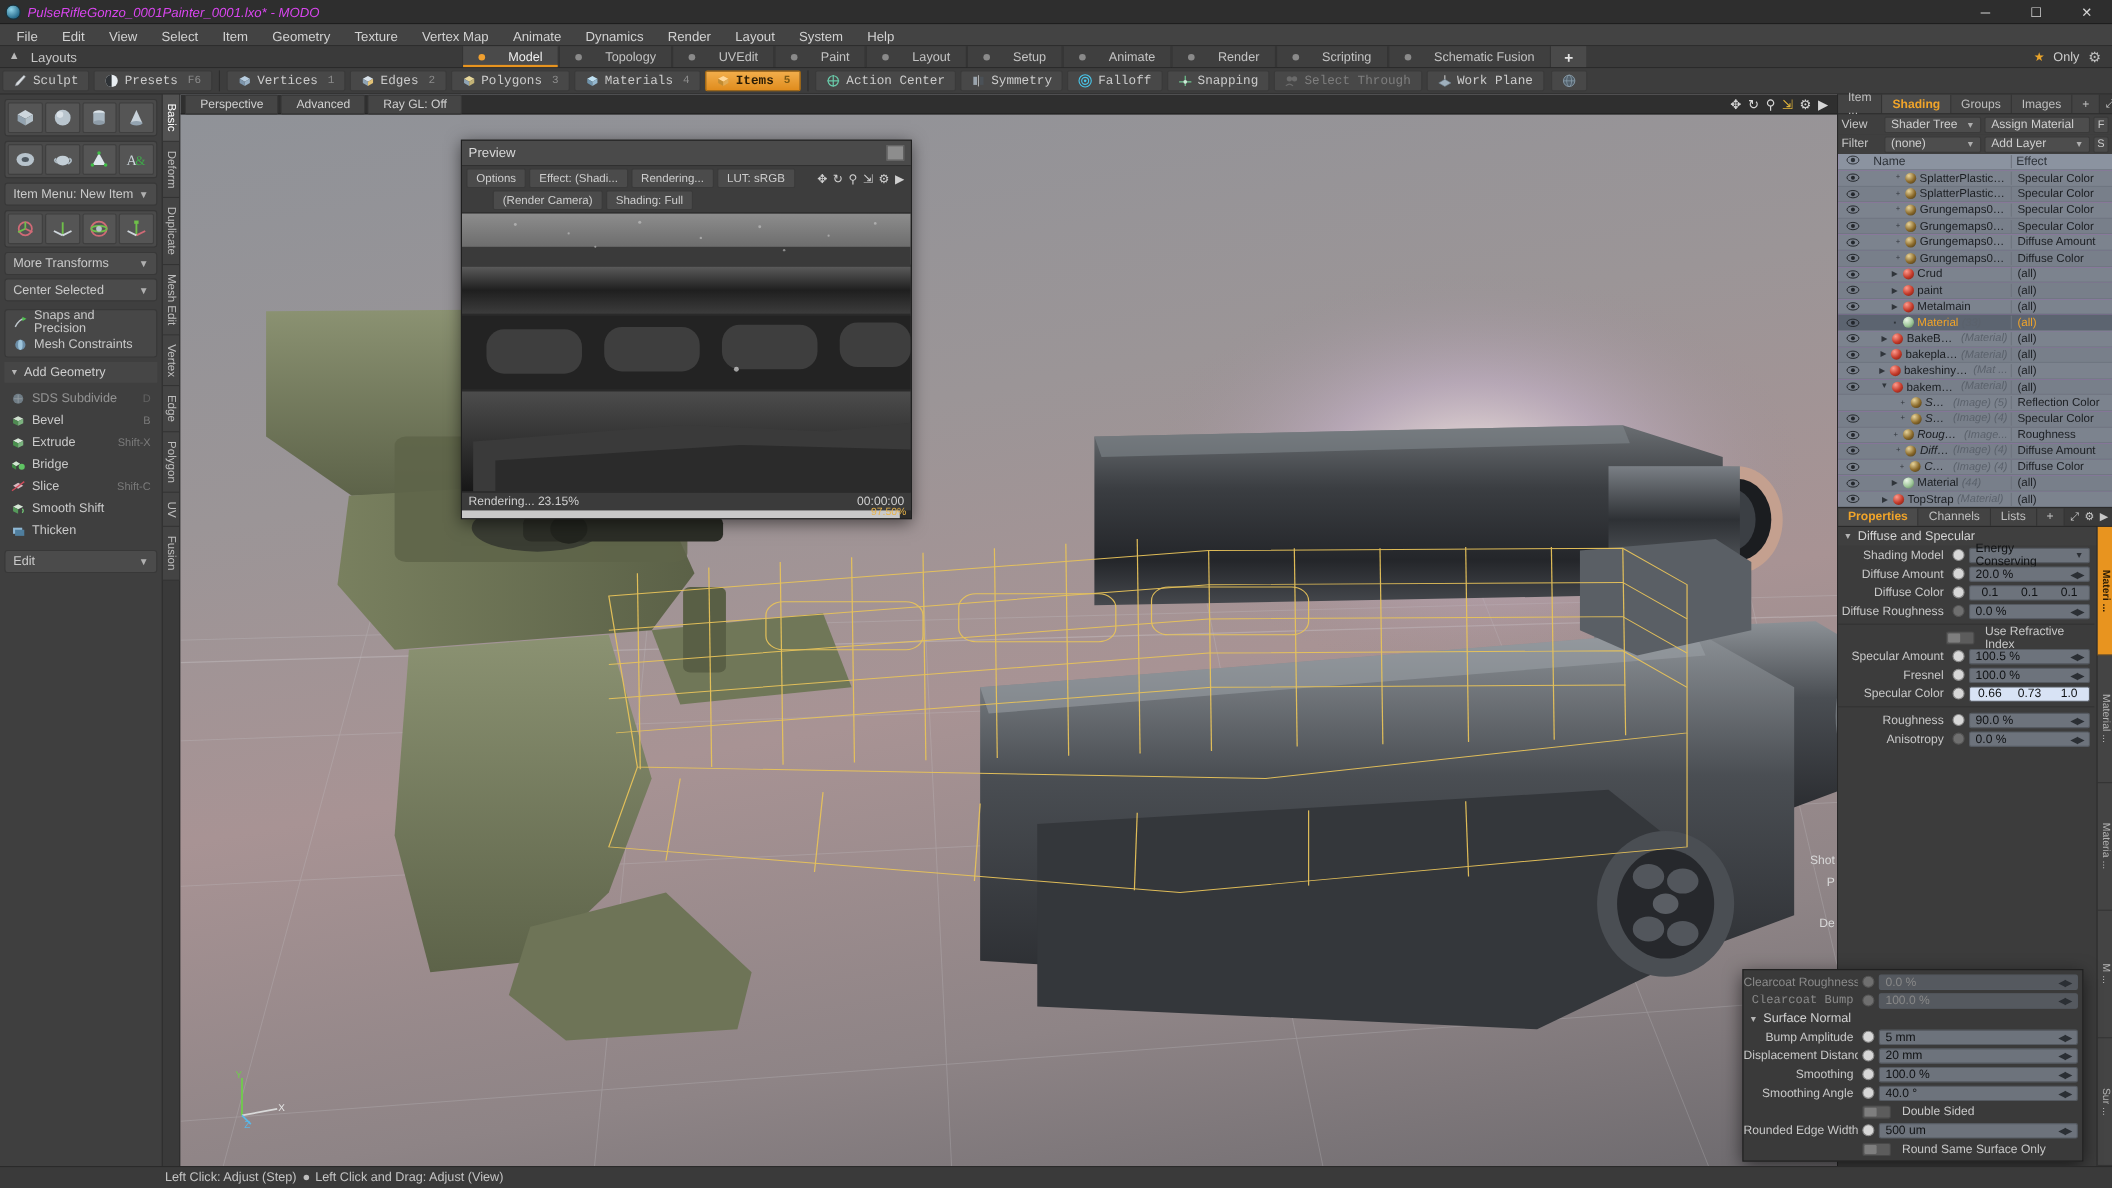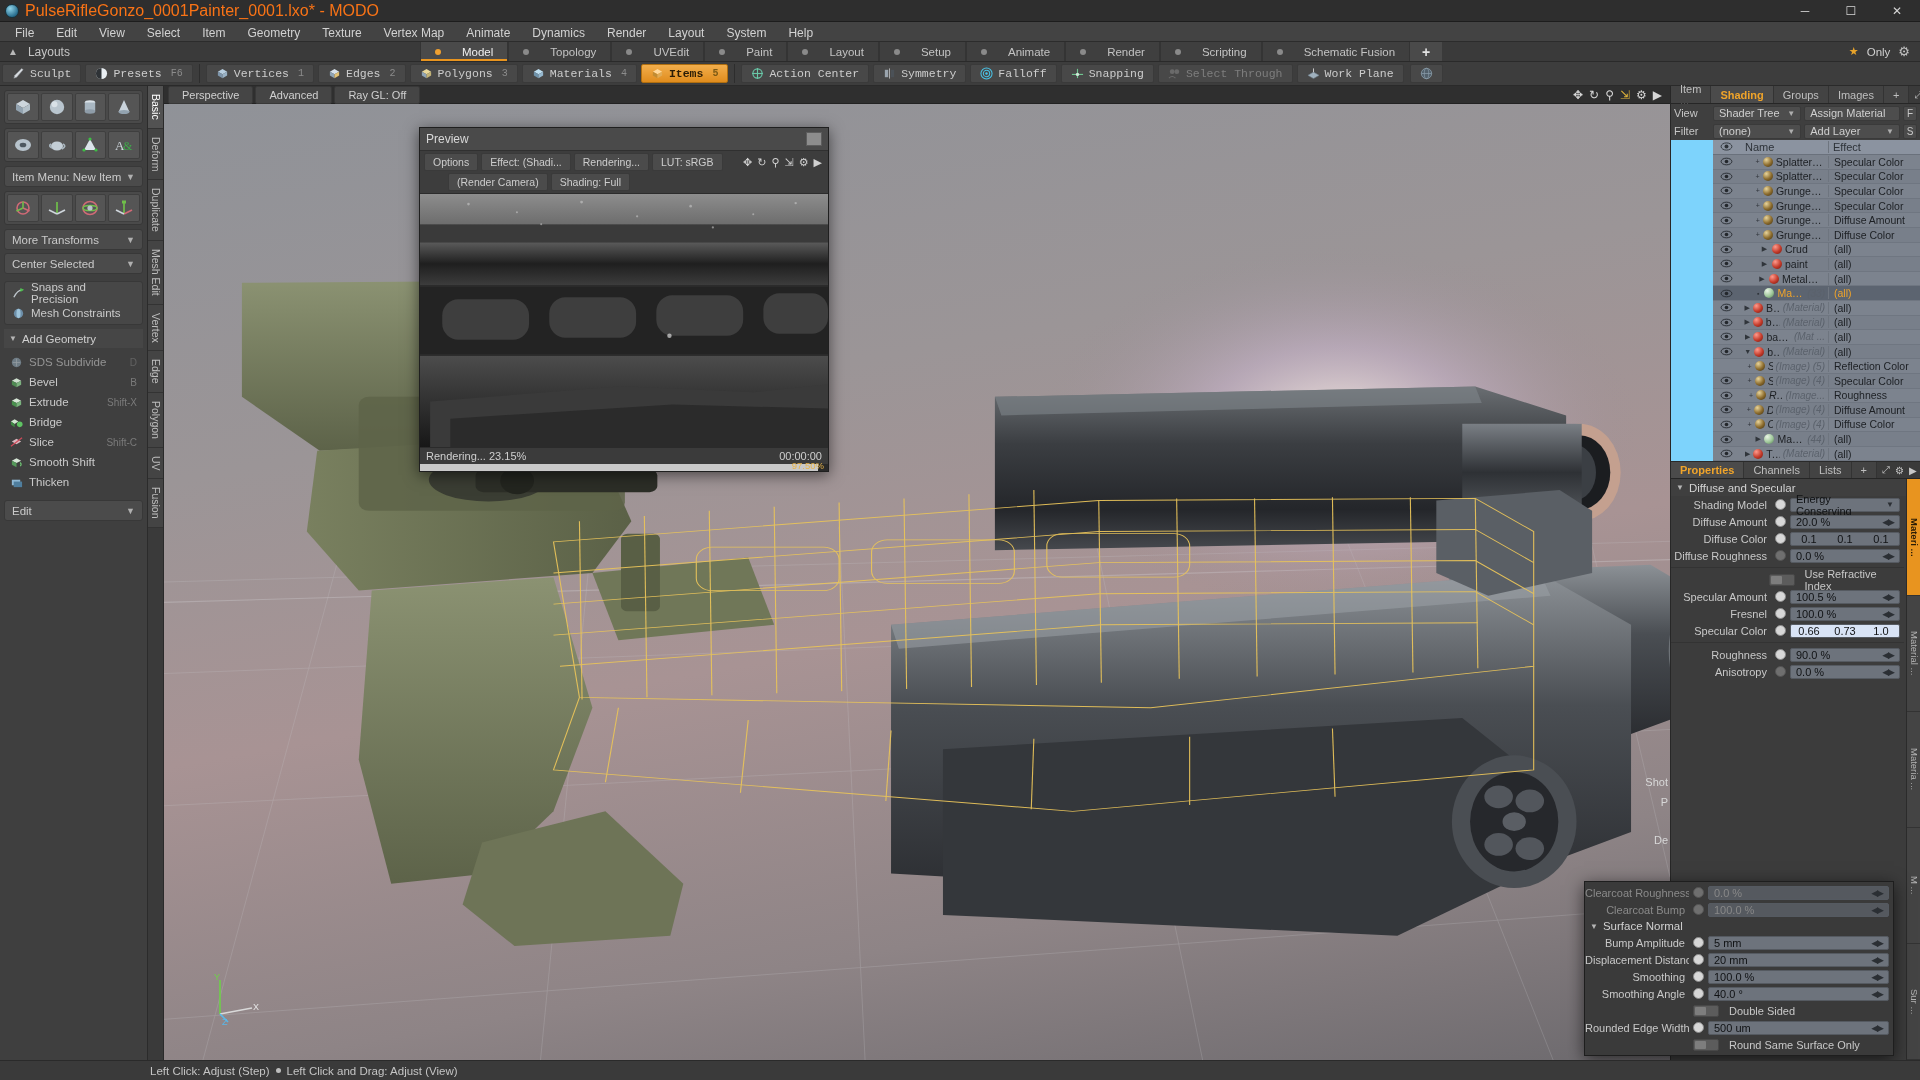--- a/index.html
+++ b/index.html
@@ -12,21 +12,21 @@
   .app{ position:relative; width:1920px; height:1080px; background:#3c3c3c; }
 
   
   .titlebar{
     height:22px; background:#2e2e2e; display:flex; align-items:center;
     border-bottom:1px solid #1d1d1d;
   }
   .title-ico{ width:14px;height:14px;margin:0 6px 0 5px;border-radius:50%;
     background:radial-gradient(circle at 35% 30%, #8fd3e8, #2a6f8f 70%);
     border:1px solid #16323d; flex:0 0 auto;}
-  .title-text{ color:#f97316; font-size:16px; }
+  .title-text{ color:#d946ef; font-size:12px;font-style:italic; }
   .win-btns{ margin-left:auto; display:flex; height:22px; }
   .win-btn{ width:46px; height:22px; display:flex; align-items:center;
     justify-content:center; color:#d5d5d5; font-size:12px; }
 
   
   .menubar{ height:20px; background:#434343; display:flex; align-items:center;
     border-bottom:1px solid #2c2c2c; padding-left:4px; }
   .menu-item{ padding:0 11px; line-height:20px; height:18px; color:#d2d2d2; font-size:12px;}
 
   
@@ -155,21 +155,21 @@
      background:#3f3f3f;}
   .rp-lbl{ width:36px; color:#c6c6c6; font-size:11px;}
   .rp-sel{ flex:1; height:15px; background:#4d4d4d; border:1px solid #3a3a3a;
      border-radius:2px; display:flex; align-items:center; padding:0 5px;
      color:#cfcfcf; font-size:11px;}
   .rp-sel .dcar{ margin-left:auto; font-size:8px; color:#aeaeae;}
   .rp-sq{ width:14px; height:15px; background:#4b4b4b; border:1px solid #3a3a3a;
      border-radius:2px; color:#c8c8c8; font-size:10px; display:flex;
      align-items:center; justify-content:center;}
 
-  .tree{ flex:0 0 auto; background:#7dd3fc; overflow:hidden;padding-left:42px; }
+  .tree{ flex:0 0 auto; background:#d946ef; overflow:hidden; }
   .tree-hdr{ height:15px; display:flex; background:#8b93a0; color:#2d3238;
      font-size:11px; align-items:center; border-bottom:1px solid #6a717c;}
   .th-eye{ width:26px; text-align:center; }
   .th-name{ flex:1; padding-left:6px; }
   .th-eff{ width:92px; padding-left:4px; border-left:1px solid #6e757f;}
   .trow{ height:14.6px; display:flex; align-items:center; font-size:10.5px;
      color:#1c1f23; border-bottom:1px solid #6f7681;}
   .trow:nth-child(odd){ background:#7c838e; }
   .trow:nth-child(even){ background:#787f8a; }
   .trow.sel{ background:#5c6470; }
@@ -1405,21 +1405,21 @@
     <div id="pu-top">
         <div class="pr-row">
           <span class="pr-name dim" style="width: 104px;">Clearcoat Roughness</span>
           <span class="knob off"></span>
           <span class="fld dim">
             <span>0.0 %</span>
             <span class="spin">◀▶</span>
           </span>
         </div>
         <div class="pr-row">
-          <span class="pr-name dim" style="width: 104px;">Clearcoat Bump</span>
+          <span class="pr-name dim" style="width: 104px; font-family: Liberation Mono, monospace;">Clearcoat Bump</span>
           <span class="knob off"></span>
           <span class="fld dim">
             <span>100.0 %</span>
             <span class="spin">◀▶</span>
           </span>
         </div>
       </div>
     <div class="pu-sect">
       <span class="tri">▼</span>
       <span>Surface Normal</span>

